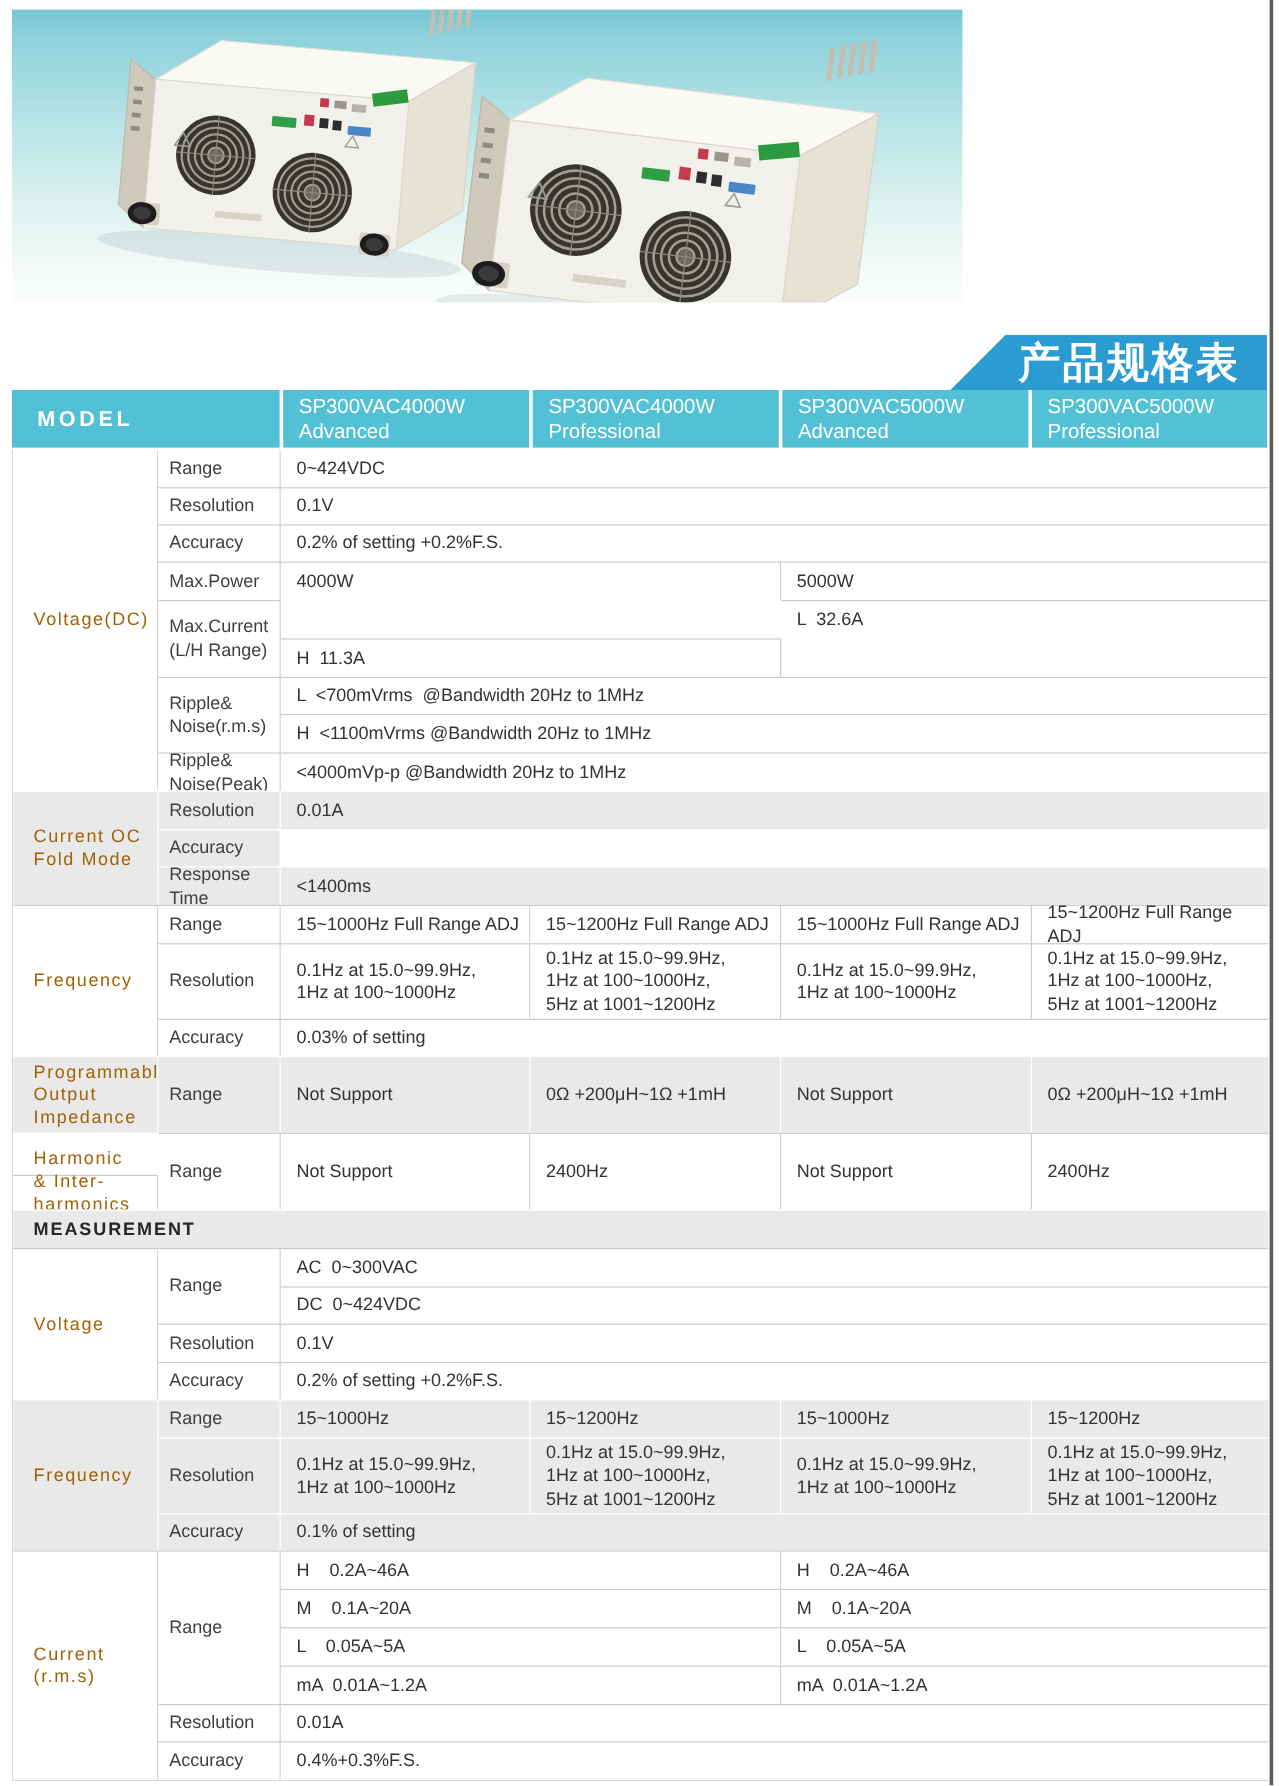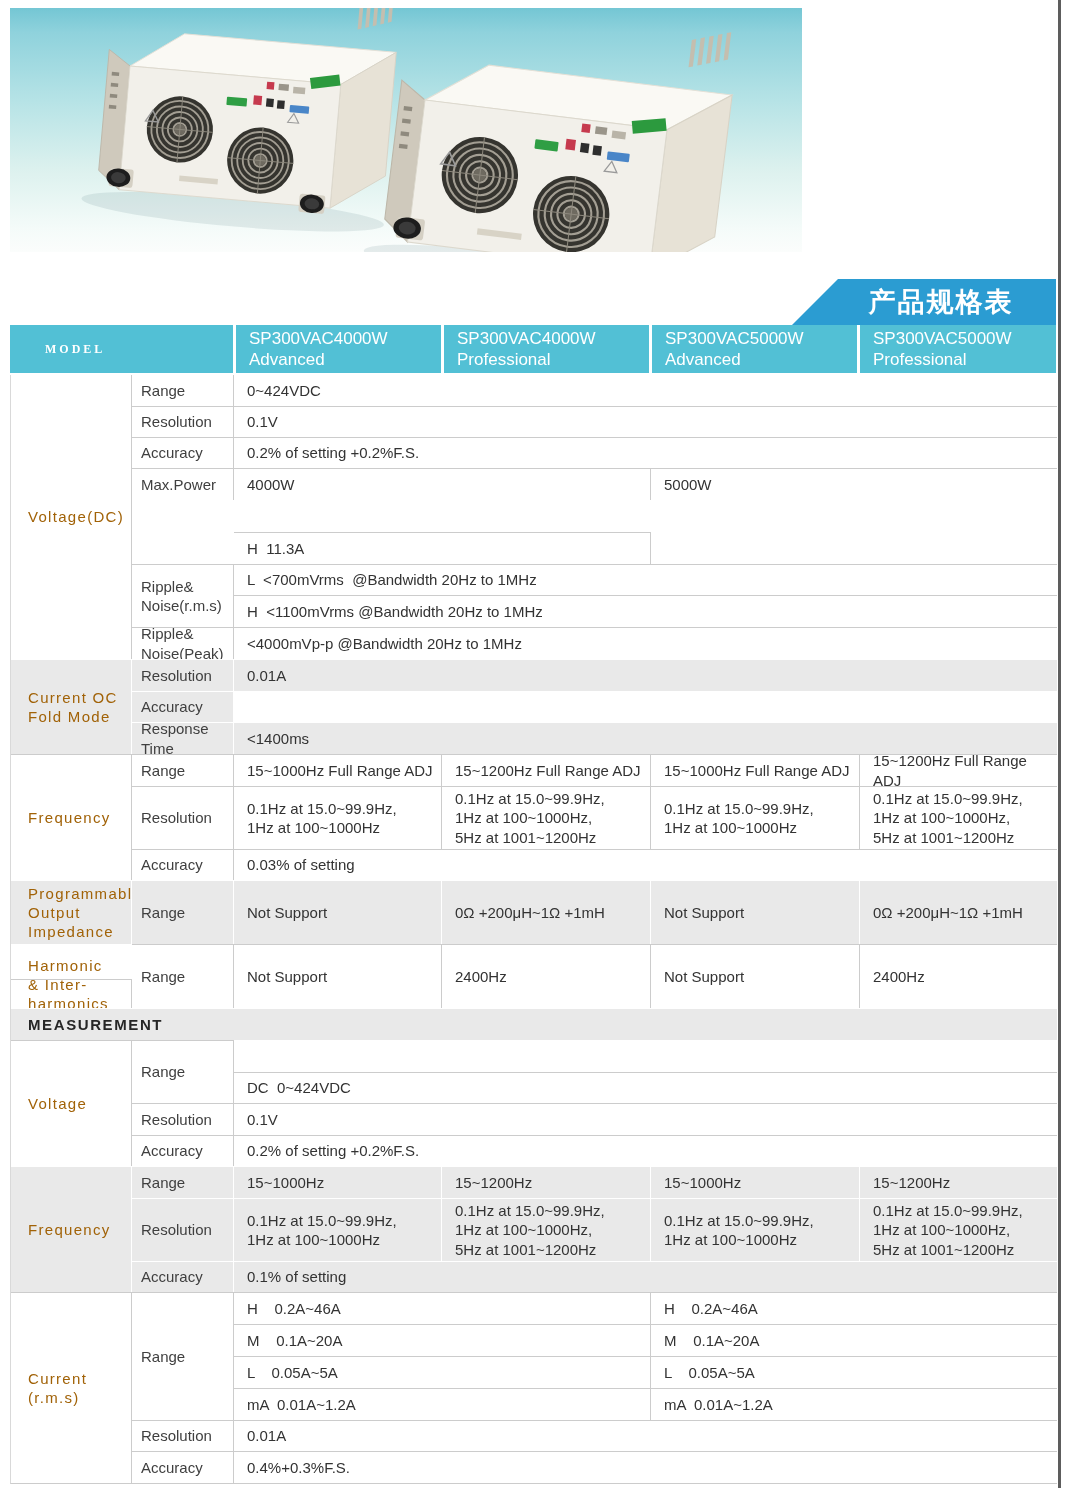--- a/index.html
+++ b/index.html
@@ -7,27 +7,27 @@
         font-family:"Liberation Sans","DejaVu Sans",sans-serif;}
   .page-edge{position:absolute;left:1058px;top:0;width:3px;height:1488px;background:#5d5d5d;}
   
   .photo{position:absolute;left:10px;top:8px;width:792px;height:244px;
          background:linear-gradient(180deg,#74c6d4 0%,#8fd2dc 10%,#b6e3e6 38%,#dcf1ee 66%,#f4fbf9 90%,#fbfdfc 100%);}
   .photo svg{display:block;}
   
   .banner{position:absolute;left:792px;top:279px;width:264px;height:46px;background:#2b9cd2;
           clip-path:polygon(46px 0,100% 0,100% 100%,0 100%);
           display:flex;align-items:center;justify-content:center;padding-left:34px;box-sizing:border-box;}
-  .banner span{color:#fff;font-size:27px;font-weight:bold;letter-spacing:2px;}
+  .banner span{color:#fff;font-size:35px;font-weight:bold;letter-spacing:2px;}
   
   .spec-header{position:absolute;left:10px;top:325px;width:1046px;height:48px;display:grid;
                grid-template-columns:223px 205px 205px 205px 196px;column-gap:3px;}
   .hcell{background:#52c0d5;color:#fff;display:flex;flex-direction:column;justify-content:center;
          padding-left:13px;font-size:17px;line-height:21px;}
-  .hcell.model{justify-content:center;padding-left:35px;font-weight:bold;font-size:12px;letter-spacing:3px;font-family:Liberation Serif, serif;}
+  .hcell.model{justify-content:center;padding-left:21px;font-weight:bold;font-size:18px;letter-spacing:3px;}
   
   .spec-grid{position:absolute;left:10px;top:375px;width:1046px;display:grid;
              grid-template-columns:121px 102px 208px 209px 209px 197px;
              border-left:1px solid #d9d9d9;border-bottom:1px solid #ccc;box-sizing:content-box;}
   .cell{display:flex;align-items:center;font-size:15px;line-height:1.27;color:#333;
         white-space:pre-wrap;border-top:1px solid #ccc;border-right:1px solid #ccc;box-sizing:border-box;}
   .cell.white{background:#fff;}
   .cell.gray{background:#e9e9e9;border-top-color:#fff;border-right-color:#fff;}
   .cell.first-row{border-top:none;}
   .cell.last-col{border-right:none;}
@@ -131,20 +131,23 @@
       <div class="cell category white first-row" style="grid-area: 1 / 1 / span 9 / span 1;">Voltage(DC)</div>
       <div class="cell sublabel white first-row" style="grid-area: 1 / 2 / span 1 / span 1;">Range</div>
       <div class="cell value white first-row last-col" style="grid-area: 1 / 3 / span 1 / span 4;">0~424VDC</div>
       <div class="cell sublabel white" style="grid-area: 2 / 2 / span 1 / span 1;">Resolution</div>
       <div class="cell value white last-col" style="grid-area: 2 / 3 / span 1 / span 4;">0.1V</div>
       <div class="cell sublabel white" style="grid-area: 3 / 2 / span 1 / span 1;">Accuracy</div>
       <div class="cell value white last-col" style="grid-area: 3 / 3 / span 1 / span 4;">0.2% of setting +0.2%F.S.</div>
       <div class="cell sublabel white" style="grid-area: 4 / 2 / span 1 / span 1; text-align: center;">Max.Power</div>
       <div class="cell value white" style="grid-area: 4 / 3 / span 1 / span 2;">4000W</div>
       <div class="cell value white last-col" style="grid-area: 4 / 5 / span 1 / span 2;">5000W</div>
+      <div class="cell sublabel white" style="grid-area: 5 / 2 / span 2 / span 1;">Max.Current
+(L/H Range)</div>
+      <div class="cell value white last-col" style="grid-area: 5 / 5 / span 1 / span 2;">L  32.6A</div>
       <div class="cell value white" style="grid-area: 6 / 3 / span 1 / span 2;">H  11.3A</div>
       <div class="cell sublabel white" style="grid-area: 7 / 2 / span 2 / span 1;">Ripple&amp;
 Noise(r.m.s)</div>
       <div class="cell value white last-col" style="grid-area: 7 / 3 / span 1 / span 4;">L  &lt;700mVrms  @Bandwidth 20Hz to 1MHz</div>
       <div class="cell value white last-col" style="grid-area: 8 / 3 / span 1 / span 4;">H  &lt;1100mVrms @Bandwidth 20Hz to 1MHz</div>
       <div class="cell sublabel white" style="grid-area: 9 / 2 / span 1 / span 1;">Ripple&amp;
 Noise(Peak)</div>
       <div class="cell value white last-col" style="grid-area: 9 / 3 / span 1 / span 4;">&lt;4000mVp-p @Bandwidth 20Hz to 1MHz</div>
       <div class="cell category gray" style="grid-area: 10 / 1 / span 3 / span 1;">Current OC
 Fold Mode</div>
@@ -186,20 +189,21 @@
 harmonics
 Simulation</div>
       <div class="cell sublabel white" style="grid-area: 17 / 2 / span 1 / span 1;">Range</div>
       <div class="cell value white" style="grid-area: 17 / 3 / span 1 / span 1;">Not Support</div>
       <div class="cell value white" style="grid-area: 17 / 4 / span 1 / span 1;">2400Hz</div>
       <div class="cell value white" style="grid-area: 17 / 5 / span 1 / span 1;">Not Support</div>
       <div class="cell value white last-col" style="grid-area: 17 / 6 / span 1 / span 1;">2400Hz</div>
       <div class="cell section gray last-col" style="grid-area: 18 / 1 / span 1 / span 6;">MEASUREMENT</div>
       <div class="cell category white" style="grid-area: 19 / 1 / span 4 / span 1;">Voltage</div>
       <div class="cell sublabel white" style="grid-area: 19 / 2 / span 2 / span 1;">Range</div>
+      <div class="cell value white last-col" style="grid-area: 19 / 3 / span 1 / span 4;">AC  0~300VAC</div>
       <div class="cell value white last-col" style="grid-area: 20 / 3 / span 1 / span 4;">DC  0~424VDC</div>
       <div class="cell sublabel white" style="grid-area: 21 / 2 / span 1 / span 1;">Resolution</div>
       <div class="cell value white last-col" style="grid-area: 21 / 3 / span 1 / span 4;">0.1V</div>
       <div class="cell sublabel white" style="grid-area: 22 / 2 / span 1 / span 1;">Accuracy</div>
       <div class="cell value white last-col" style="grid-area: 22 / 3 / span 1 / span 4;">0.2% of setting +0.2%F.S.</div>
       <div class="cell category gray" style="grid-area: 23 / 1 / span 3 / span 1;">Frequency</div>
       <div class="cell sublabel gray" style="grid-area: 23 / 2 / span 1 / span 1;">Range</div>
       <div class="cell value gray" style="grid-area: 23 / 3 / span 1 / span 1;">15~1000Hz</div>
       <div class="cell value gray" style="grid-area: 23 / 4 / span 1 / span 1;">15~1200Hz</div>
       <div class="cell value gray" style="grid-area: 23 / 5 / span 1 / span 1;">15~1000Hz</div>

